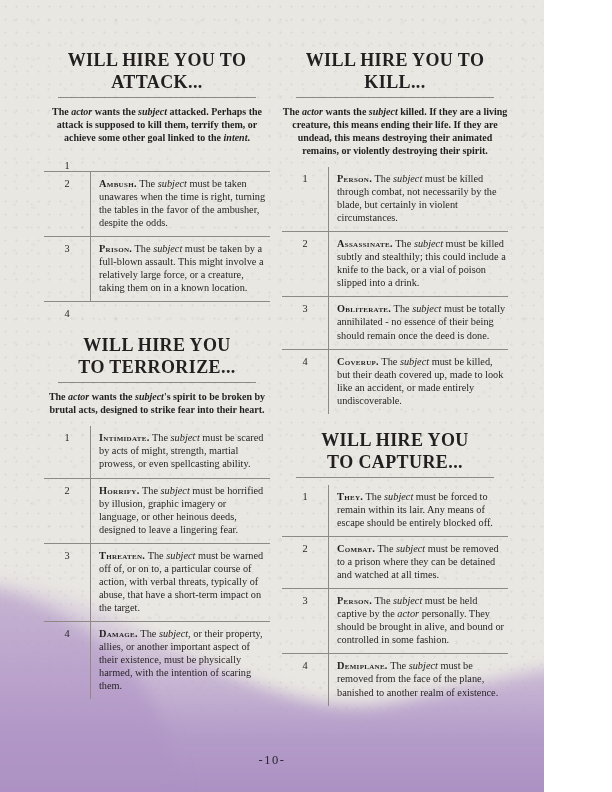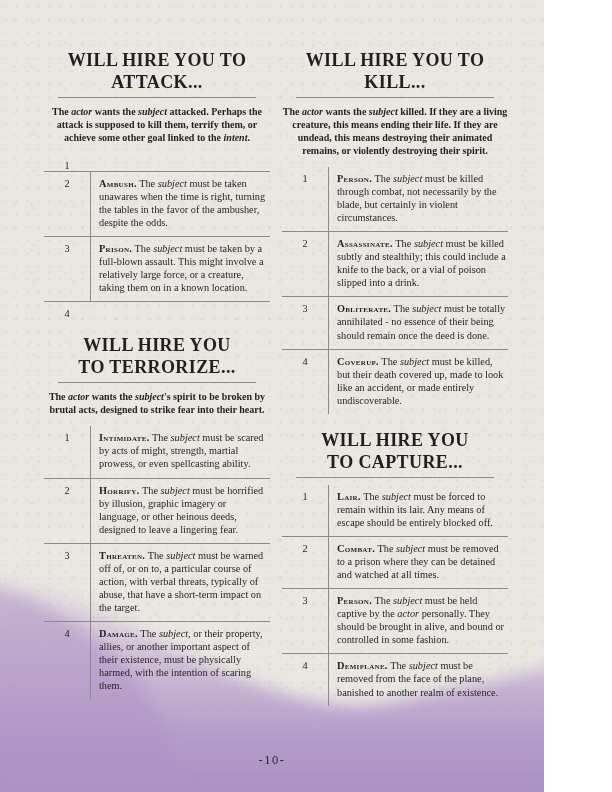--- a/index.html
+++ b/index.html
@@ -140,21 +140,21 @@
         </div>
       </section>
 
       <section class="sec">
         <h2 class="title">WILL HIRE YOU
 TO CAPTURE...</h2>
         <div class="rule"></div>
         <div class="table">
           <div class="row">
             <div class="num">1</div>
-            <div class="cell"><span class="term">Lair.</span> <span>The <i>subject</i> must be forced to remain within its lair. Any means of escape should be entirely blocked off.</span></div>
+            <div class="cell"><span class="term">They.</span> <span>The <i>subject</i> must be forced to remain within its lair. Any means of escape should be entirely blocked off.</span></div>
           </div>
           <div class="row">
             <div class="num">2</div>
             <div class="cell"><span class="term">Combat.</span> <span>The <i>subject</i> must be removed to a prison where they can be detained and watched at all times.</span></div>
           </div>
           <div class="row">
             <div class="num">3</div>
             <div class="cell"><span class="term">Person.</span> <span>The <i>subject</i> must be held captive by the <i>actor</i> personally. They should be brought in alive, and bound or controlled in some fashion.</span></div>
           </div>
           <div class="row">

